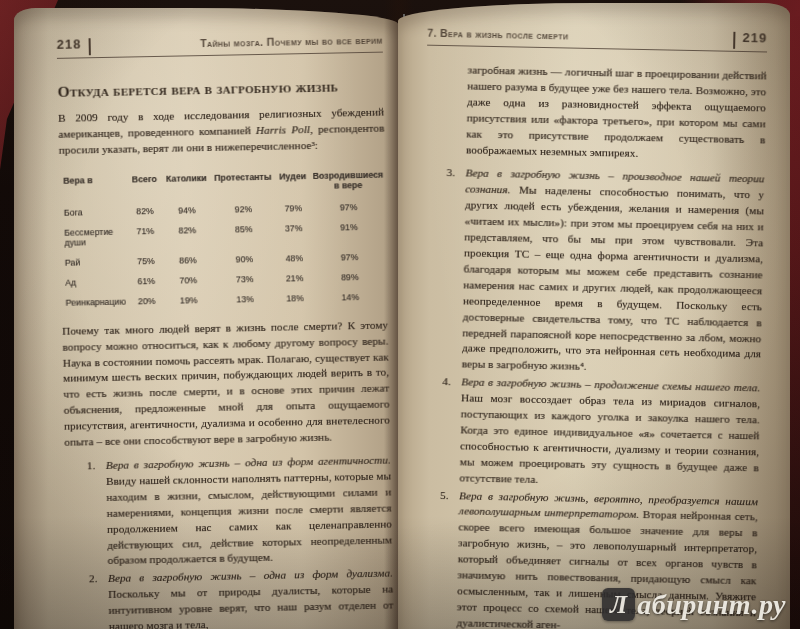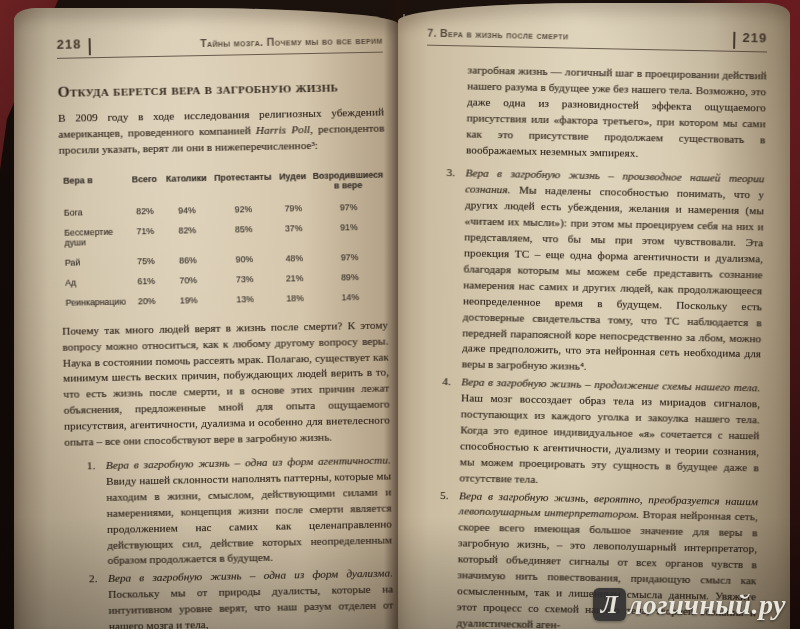--- a/index.html
+++ b/index.html
@@ -213,16 +213,16 @@
         </div>
       </div>
 
     </div>
   </div>
 
   <div class="vignette"></div>
 
   <div class="watermark">
     <span class="wm-box">Л</span>
-    <span class="wm-text">логичный.ру</span>
+    <span class="wm-text">абиринт.ру</span>
   </div>
 
 </div>
 
 </body></html>

